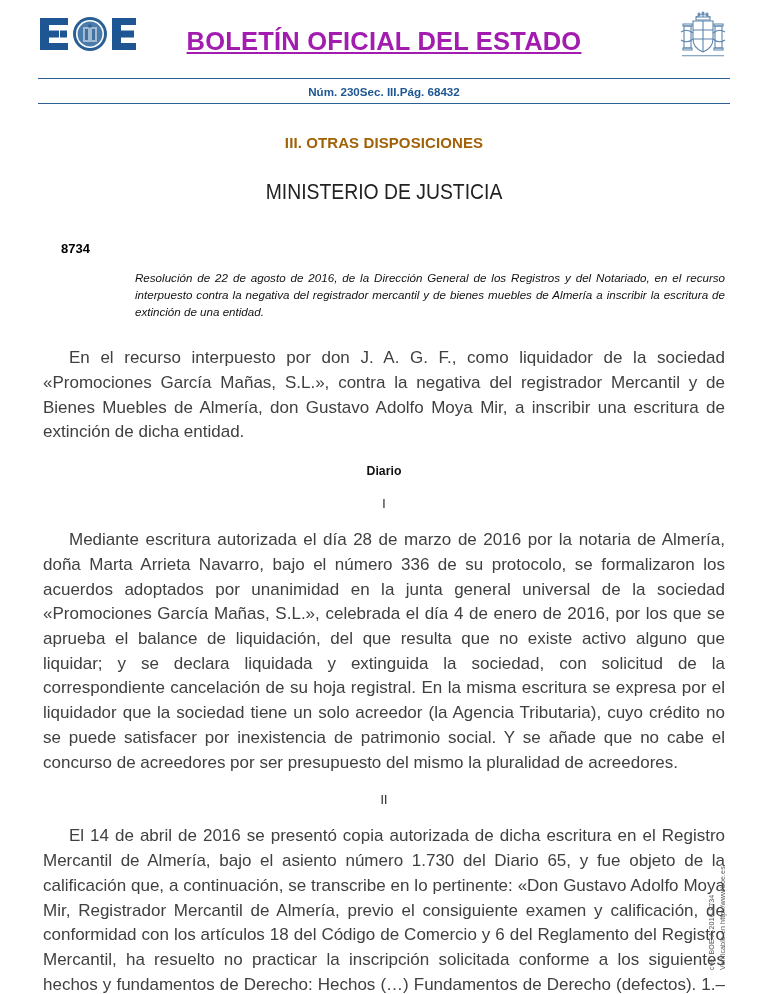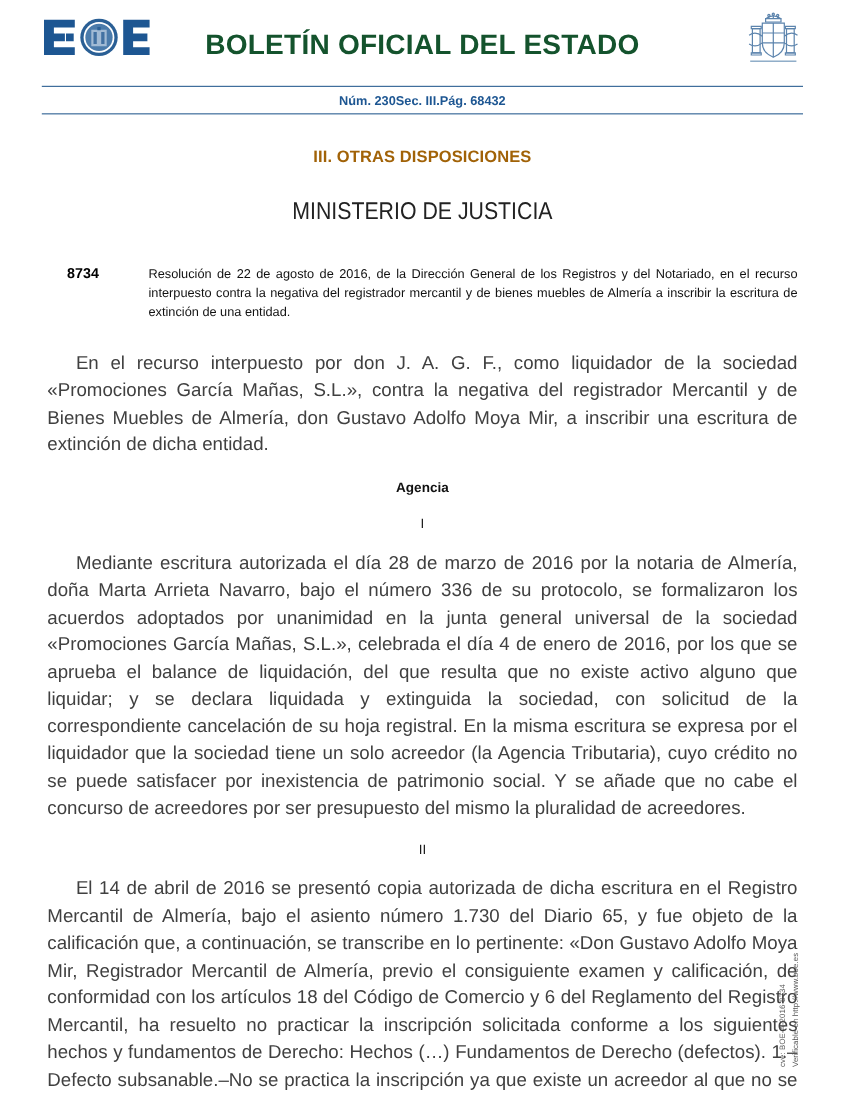--- a/index.html
+++ b/index.html
@@ -36,23 +36,24 @@
   .boe-logo {
     position: absolute;
     left: 0px;
     top: 14px;
     width: 104px;
     height: 40px;
   }
   .masthead-title {
     font-size: 25.5px;
     font-weight: bold;
-    color: #14532d;
+    color: #a21caf;
     letter-spacing: 0.2px;
     white-space: nowrap;
+    text-decoration: underline;
   }
   .coat-of-arms {
     position: absolute;
     right: 2px;
     top: 6px;
     width: 50px;
     height: 54px;
   }
 
   .rule-top {
@@ -109,23 +110,25 @@
   }
   .resolution-number {
     flex: 0 0 74px;
     font-size: 13px;
     font-weight: bold;
     color: #000;
   }
   .resolution-summary {
     flex: 1 1 auto;
     font-size: 11.6px;
+    font-style: italic;
     line-height: 1.47;
     text-align: justify;
     color: #111;
+    margin-top: 28px;
   }
 
   p.body-text {
     font-size: 17px;
     line-height: 1.455;
     text-align: justify;
     text-indent: 26px;
     margin: 0 0 11px 0;
     color: #404040;
   }
@@ -242,21 +245,21 @@
 
     <h2 class="ministry">MINISTERIO DE JUSTICIA</h2>
 
     <div class="resolution-block">
       <div class="resolution-number">8734</div>
       <div class="resolution-summary">Resolución de 22 de agosto de 2016, de la Dirección General de los Registros y del Notariado, en el recurso interpuesto contra la negativa del registrador mercantil y de bienes muebles de Almería a inscribir la escritura de extinción de una entidad.</div>
     </div>
 
     <p class="body-text">En el recurso interpuesto por don J. A. G. F., como liquidador de la sociedad «Promociones García Mañas, S.L.», contra la negativa del registrador Mercantil y de Bienes Muebles de Almería, don Gustavo Adolfo Moya Mir, a inscribir una escritura de extinción de dicha entidad.</p>
 
-    <div class="center-bold">Agencia</div>
+    <div class="center-bold">Diario</div>
 
     <div class="center-roman">I</div>
 
     <p class="body-text">Mediante escritura autorizada el día 28 de marzo de 2016 por la notaria de Almería, doña Marta Arrieta Navarro, bajo el número 336 de su protocolo, se formalizaron los acuerdos adoptados por unanimidad en la junta general universal de la sociedad «Promociones García Mañas, S.L.», celebrada el día 4 de enero de 2016, por los que se aprueba el balance de liquidación, del que resulta que no existe activo alguno que liquidar; y se declara liquidada y extinguida la sociedad, con solicitud de la correspondiente cancelación de su hoja registral. En la misma escritura se expresa por el liquidador que la sociedad tiene un solo acreedor (la Agencia Tributaria), cuyo crédito no se puede satisfacer por inexistencia de patrimonio social. Y se añade que no cabe el concurso de acreedores por ser presupuesto del mismo la pluralidad de acreedores.</p>
 
     <div class="center-roman">II</div>
 
     <p class="body-text">El 14 de abril de 2016 se presentó copia autorizada de dicha escritura en el Registro Mercantil de Almería, bajo el asiento número 1.730 del Diario 65, y fue objeto de la calificación que, a continuación, se transcribe en lo pertinente: «Don Gustavo Adolfo Moya Mir, Registrador Mercantil de Almería, previo el consiguiente examen y calificación, de conformidad con los artículos 18 del Código de Comercio y 6 del Reglamento del Registro Mercantil, ha resuelto no practicar la inscripción solicitada conforme a los siguientes hechos y fundamentos de Derecho: Hechos (…) Fundamentos de Derecho (defectos). 1.–Defecto subsanable.–No se practica la inscripción ya que existe un acreedor al que no se ha satisfecho, consignado o asegurado su crédito, que según manifiesta el liquidador, es debido a la práctica inexistencia de activos (Artículo 385 L.S.C., corresponde a los liquidadores satisfacer las deudas sociales. Artículo 390 L.S.C., el balance final solo puede someter por los liquidadores a la aprobación de la junta general concluidas las operaciones de liquidación, artículo 395. L.S.C., la escritura de extinción de la sociedad debe contener la manifestación por parte de los liquidadores de que se ha procedido al pago los acreedores o la consignación de sus créditos al igual que el artículo 247.2.3ª R.R.M. que exige al liquidador la manifestación que se ha procedido a la satisfacción de sus acreedores o a la consignación o aseguramiento de sus créditos con expresión del nombre de los acreedores pendientes de satisfacción así como el importe de las cantidades consignadas y de las aseguradas y la entidad donde se hayan consignado y la que hubiera asegurado el pago de los créditos no vencidos. Cuando existe un único acreedor deben considerarse los Artículos 1 de la Ley concursal, 2,4 en relación al artículo 7 y artículos 15 y 48 de la Ley concursal R.D.G.R.N. de dos de julio de dos mil doce y las normas sobre calificación del concurso de los artículos 167 y siguientes de la Ley concursal, artículos 6, 71, 72 y 75 de</p>
 
   </div>

